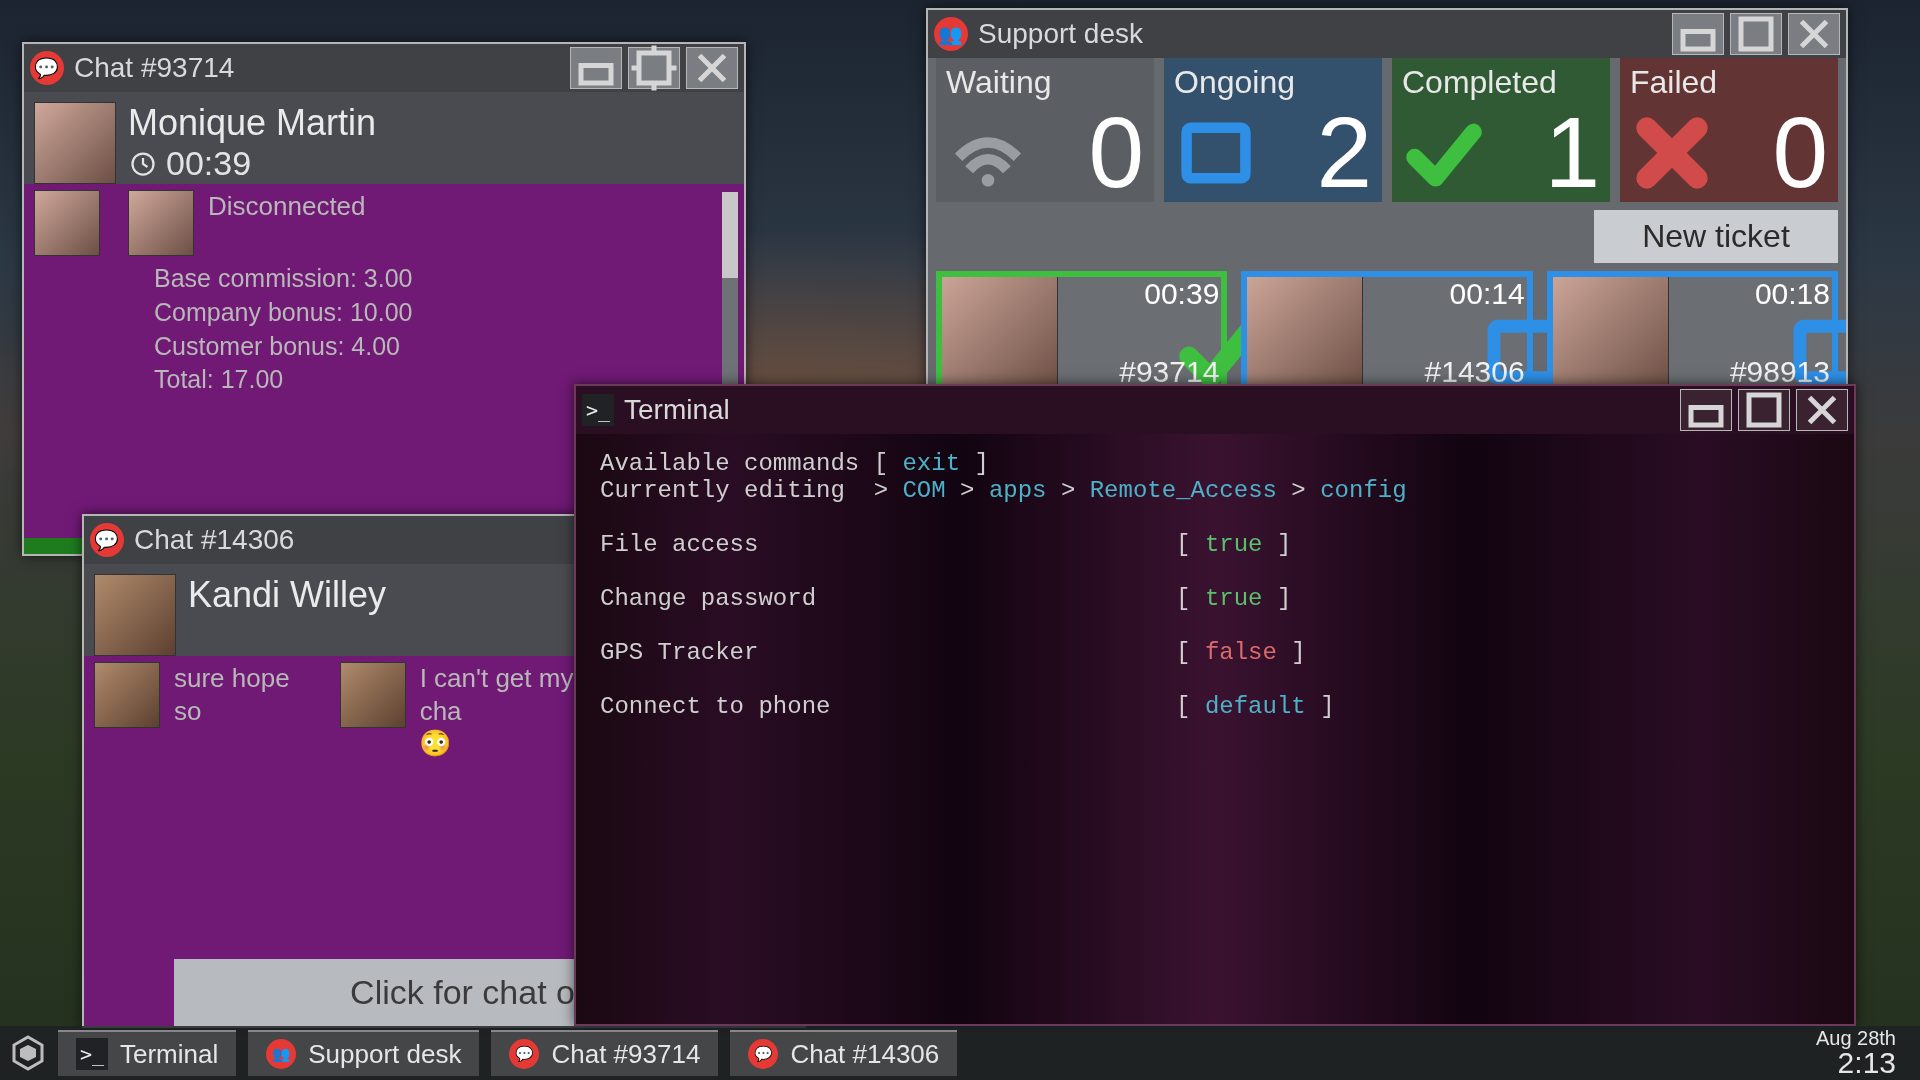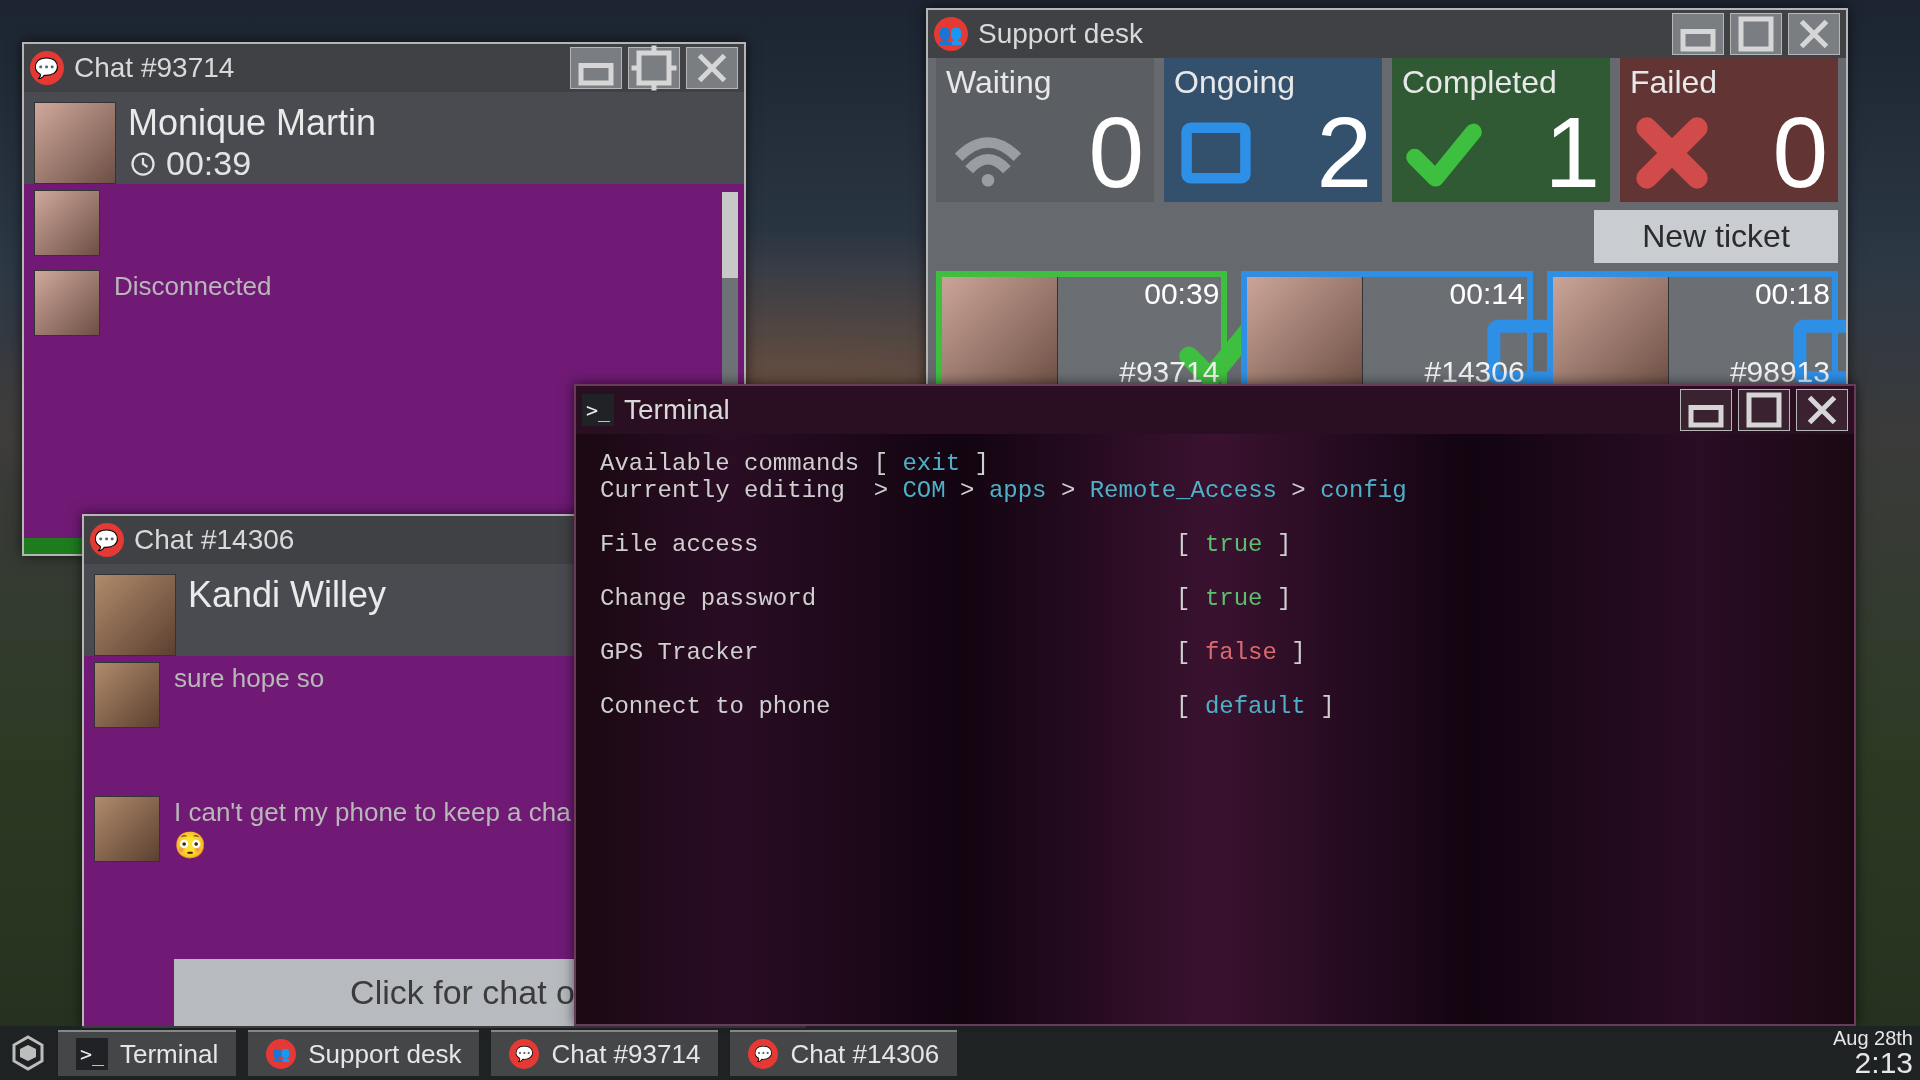--- a/index.html
+++ b/index.html
@@ -18,21 +18,21 @@
 .app-icon{width:34px;height:34px;border-radius:50%;display:flex;align-items:center;justify-content:center;font-size:20px}
 .ico-chat{background:#e53935;color:#fff}
 .ico-support{background:#e53935;color:#fff}
 
 .chat-body{background:#701a75}
 .chat-header{display:flex;align-items:flex-start;gap:12px;padding:10px 14px 0 10px;background:#494b50}
 .avatar{width:80px;height:80px;background:linear-gradient(135deg,#cfa89b,#6d4f45);border:1px solid #333;flex:none}
 .avatar.sm{width:64px;height:64px}
 .chat-name{font-size:36px;color:#eaeaea}
 .chat-timer{margin-left:auto;display:flex;align-items:center;gap:8px;font-size:34px;color:#e3e3e3}
-.chat-thread{padding:6px 14px 6px 10px;display:flex;flex-direction:column;gap:14px}
+.chat-thread{padding:6px 14px 6px 10px;display:flex;flex-direction:row;gap:14px}
 .msg{display:flex;gap:14px}
 .msg .text{font-size:26px;color:#b8b8b8;line-height:1.25}
 .msg .text.player{color:#b695e0}
 .commission{padding:0 14px 8px 130px;color:#b8b8b8;font-size:25px;line-height:1.35}
 .progress{height:16px;background:#1e7b1e}
 .chat-options{background:#b7bbc0;color:#3b3b3b;font-size:34px;text-align:center;padding:14px 0}
 .scrollbar{position:absolute;right:6px;width:16px;background:#6e7176}
 .scrollbar .thumb{position:absolute;left:0;right:0;background:#c8c8c8}
 
 .stats{display:flex;gap:10px;padding:0 8px;height:144px}
@@ -63,21 +63,21 @@
 .kw-exit{color:#4db1c7}
 .kw-true{color:#5bbf6e}
 .kw-false{color:#d96b6b}
 .kw-default{color:#4db1c7}
 .kw-path{color:#4db1c7}
 
 .taskbar{position:absolute;left:0;right:0;bottom:0;height:54px;display:flex;align-items:center;background:rgba(30,32,36,.82);gap:0;padding-left:6px}
 .task{display:flex;align-items:center;gap:12px;padding:6px 18px;margin-right:12px;background:rgba(200,200,200,.22);border-top:2px solid rgba(200,200,200,.5);cursor:pointer}
 .task .app-icon{width:30px;height:30px;font-size:15px}
 .task span{font-size:26px;color:#e6e6e6}
-.clock{margin-left:auto;text-align:right;padding-right:7px;color:#e6e6e6}
+.clock{margin-left:auto;text-align:right;padding-right:24px;color:#e6e6e6}
 .clock .date{font-size:20px}
 .clock .time{font-size:30px;margin-top:-4px}
 .logo{width:44px;height:44px;display:flex;align-items:center;justify-content:center;margin-right:8px}
 .term-ico{width:32px;height:32px;background:#202226;display:flex;align-items:center;justify-content:center;font-family:monospace;color:#eaeaea;font-size:20px}
 </style>
 </head>
 <body>
 
 <div class="desktop">
 
@@ -121,20 +121,26 @@
       <div class="chat-thread">
         <div class="msg">
           <div class="avatar sm"></div>
           <div class="text"></div>
         </div>
         <div class="msg">
           <div class="avatar sm"></div>
           <div class="text">Disconnected</div>
         </div>
       </div>
+      <div class="commission">
+        <div>Base commission: 3.00</div>
+        <div>Company bonus: 10.00</div>
+        <div>Customer bonus: 4.00</div>
+        <div>Total: 17.00</div>
+      </div>
       <div class="progress" style="position:absolute;left:0;right:0;bottom:0"></div>
       <div class="scrollbar" style="top:100px;bottom:20px">
           <div class="thumb" style="top:0;height:86px"></div>
         </div>
     </div>
   </div>
 
   <div class="window" style="left:82px;top:514px;width:720px;height:510px">
     <div class="titlebar">
       <div class="app-icon ico-chat">💬</div>

